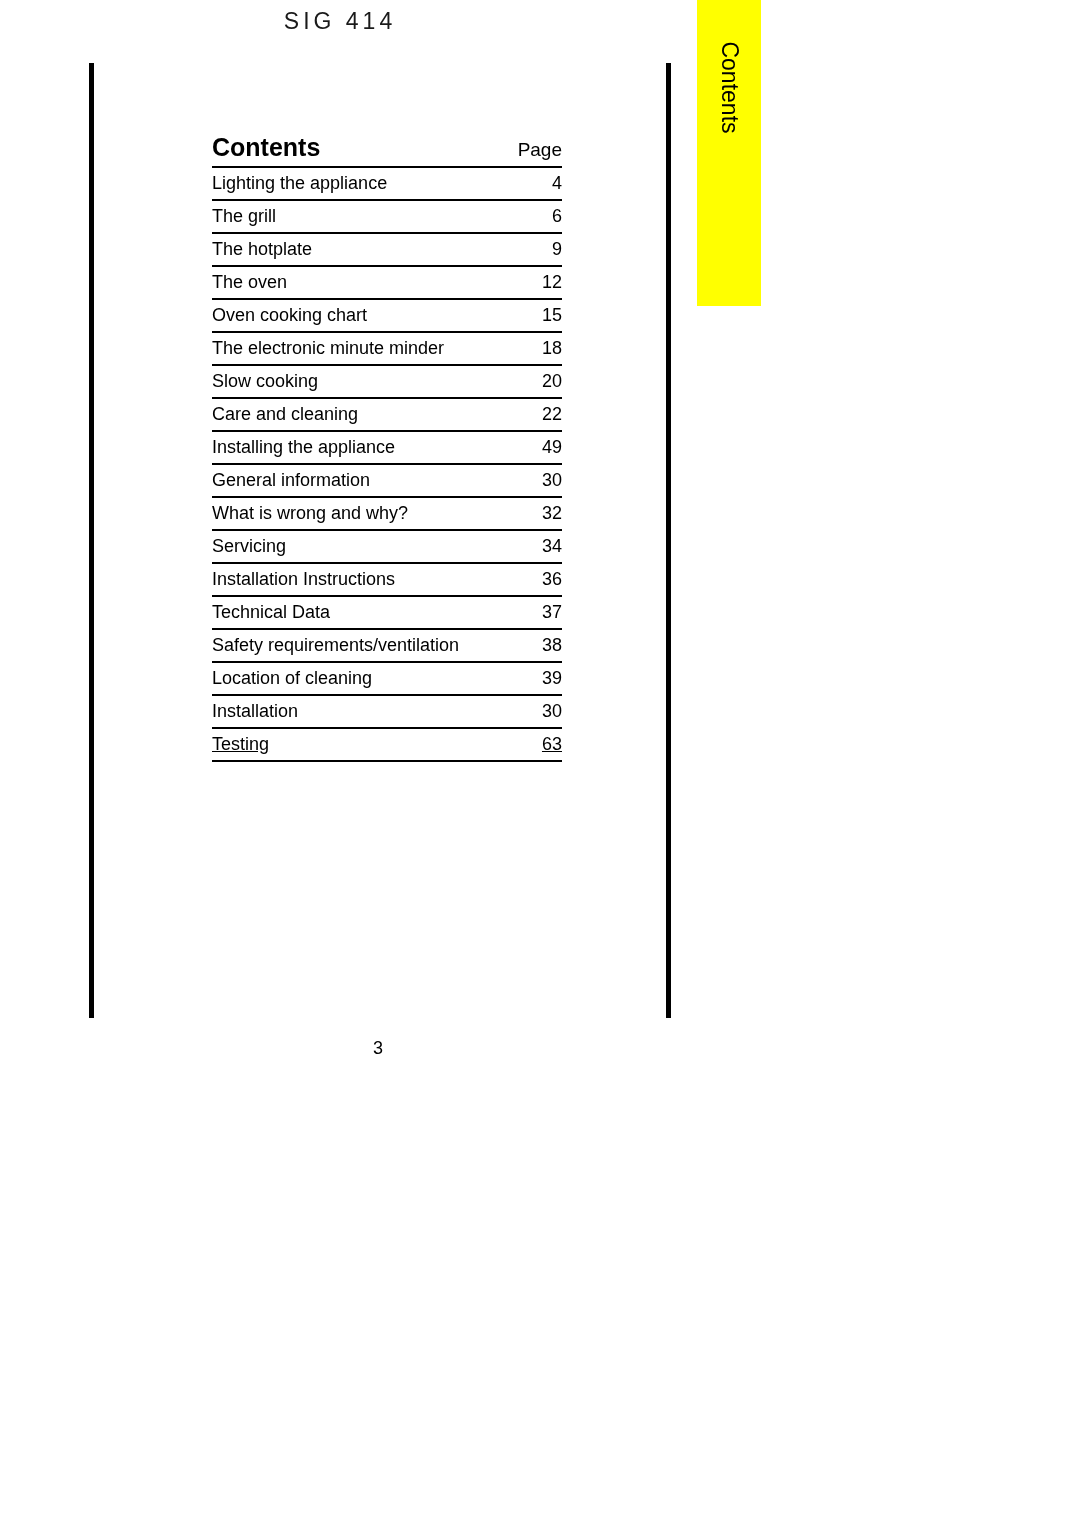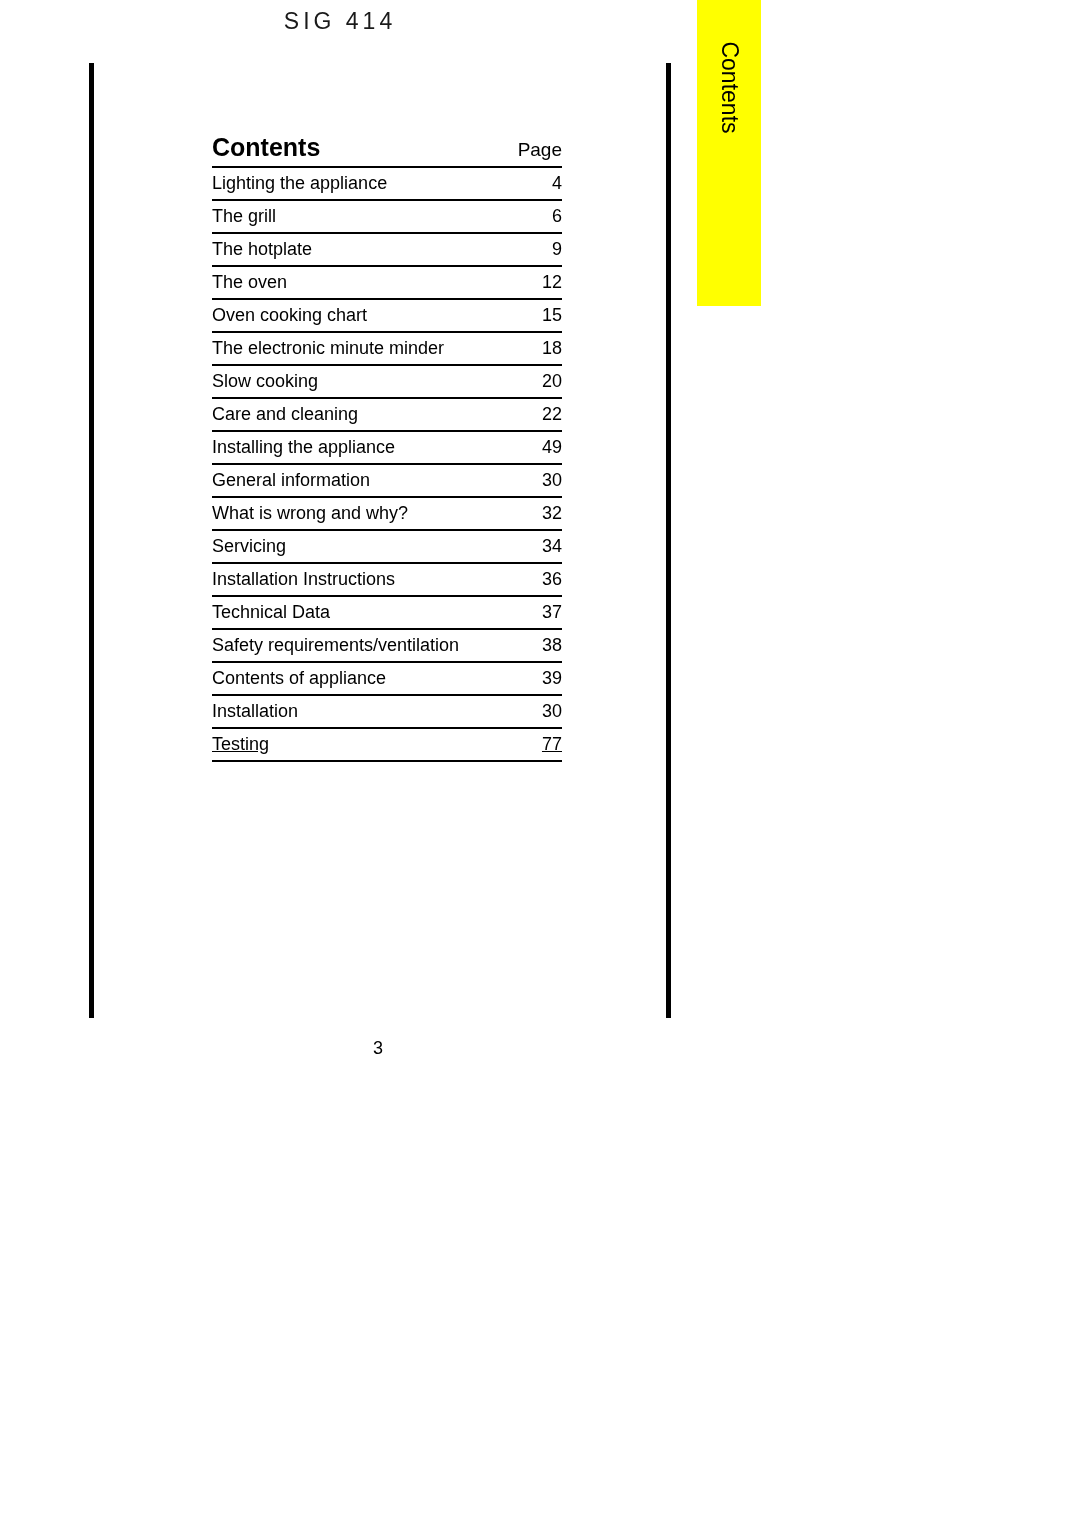--- a/index.html
+++ b/index.html
@@ -195,28 +195,28 @@
       </tr>
       <tr>
         <td class="toc-entry-title">Technical Data</td>
         <td class="toc-entry-page">37</td>
       </tr>
       <tr>
         <td class="toc-entry-title">Safety requirements/ventilation</td>
         <td class="toc-entry-page">38</td>
       </tr>
       <tr>
-        <td class="toc-entry-title">Contents of appliance</td>
+        <td class="toc-entry-title">Location of cleaning</td>
         <td class="toc-entry-page">39</td>
       </tr>
       <tr>
         <td class="toc-entry-title">Installation</td>
         <td class="toc-entry-page">30</td>
       </tr>
       <tr>
         <td class="toc-entry-title">Testing</td>
-        <td class="toc-entry-page">77</td>
+        <td class="toc-entry-page">63</td>
       </tr>
     </tbody>
   </table>
 </div>
 
 <div class="folio">3</div>
 
 </body></html>

